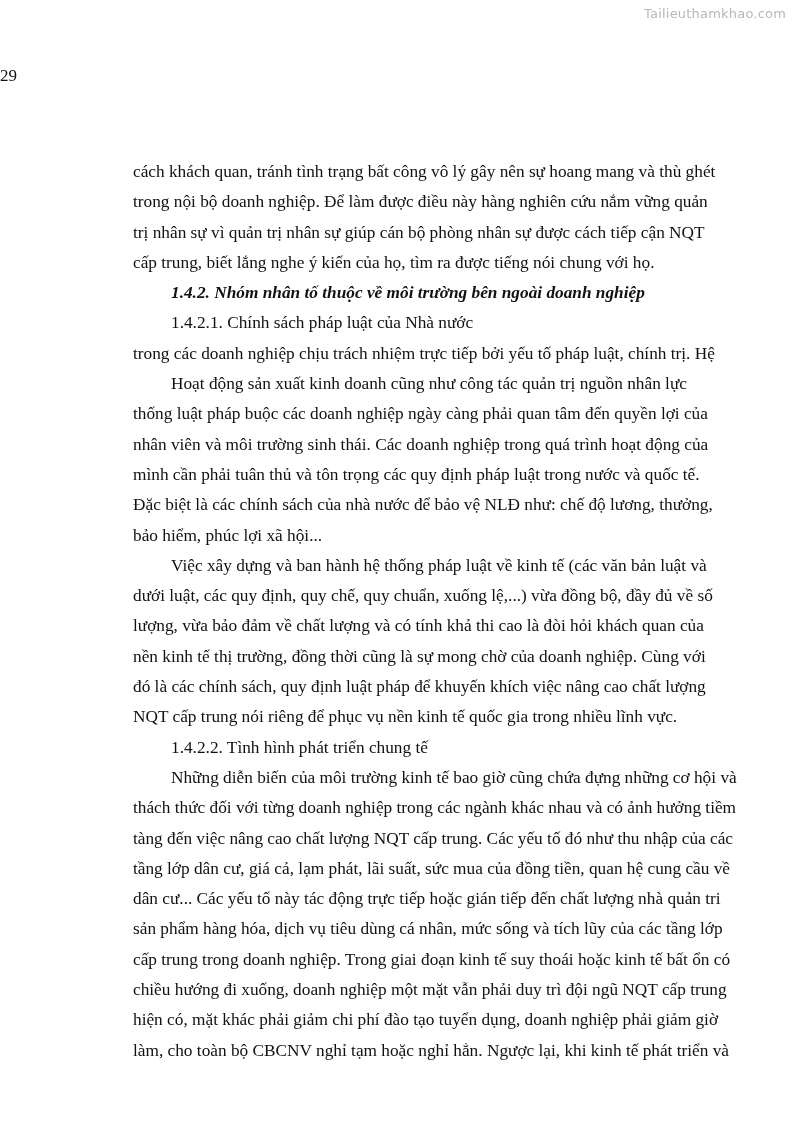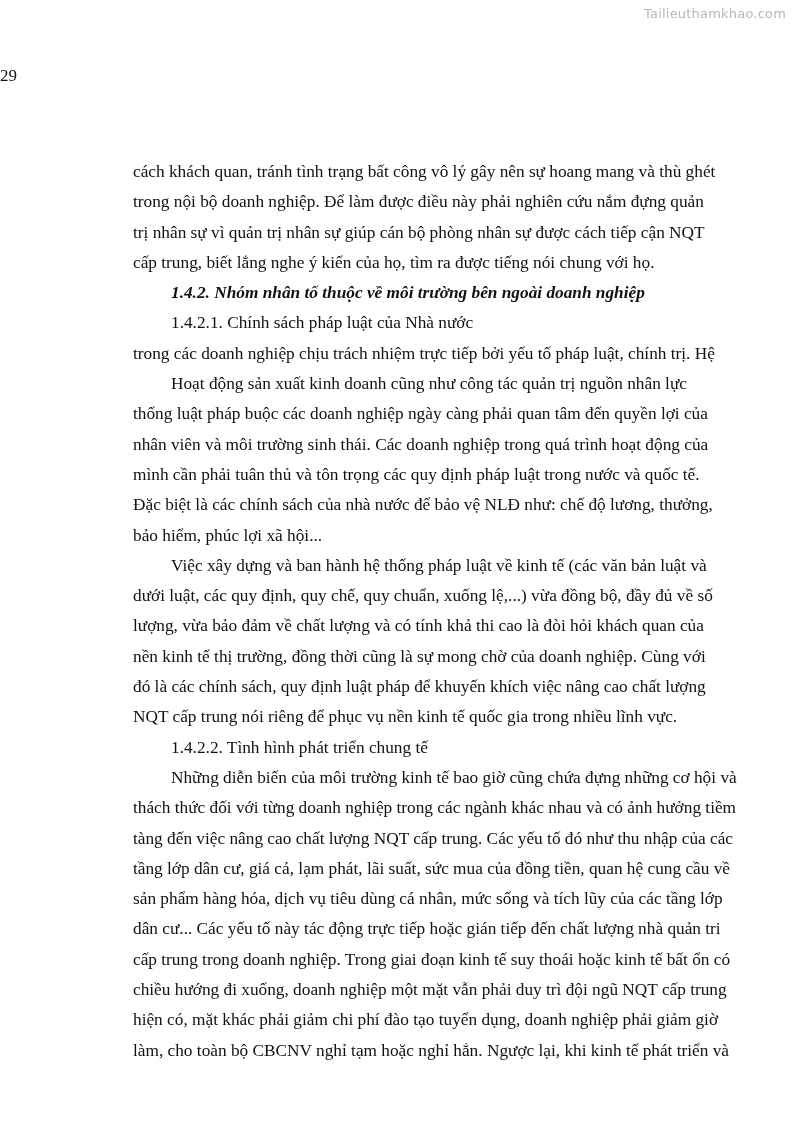--- a/index.html
+++ b/index.html
@@ -32,21 +32,21 @@
 <body>
 
 <div class="page">
   <div class="watermark">Tailieuthamkhao.com</div>
   <div class="page-number">29</div>
 
   <div class="body-text">
 
     <div>
       <div class="line">cách khách quan, tránh tình trạng bất công vô lý gây nên sự hoang mang và thù ghét</div>
-      <div class="line">trong nội bộ doanh nghiệp. Để làm được điều này phải nghiên cứu nắm đựng quản</div>
+      <div class="line">trong nội bộ doanh nghiệp. Để làm được điều này hàng nghiên cứu nắm vững quản</div>
       <div class="line">trị nhân sự vì quản trị nhân sự giúp cán bộ phòng nhân sự được cách tiếp cận NQT</div>
       <div class="line last">cấp trung, biết lắng nghe ý kiến của họ, tìm ra được tiếng nói chung với họ.</div>
     </div>
 
     <div class="line heading heading-bold">1.4.2. Nhóm nhân tố thuộc về môi trường bên ngoài doanh nghiệp</div>
 
     <div class="line heading heading-italic">1.4.2.1. Chính sách pháp luật của Nhà nước</div>
 
     <div>
       <div class="line">trong các doanh nghiệp chịu trách nhiệm trực tiếp bởi yếu tố pháp luật, chính trị. Hệ</div>
@@ -67,21 +67,21 @@
       <div class="line last">NQT cấp trung nói riêng để phục vụ nền kinh tế quốc gia trong nhiều lĩnh vực.</div>
     </div>
 
     <div class="line heading heading-italic">1.4.2.2. Tình hình phát triển chung tế</div>
 
     <div>
       <div class="line indent">Những diễn biến của môi trường kinh tế bao giờ cũng chứa đựng những cơ hội và</div>
       <div class="line">thách thức đối với từng doanh nghiệp trong các ngành khác nhau và có ảnh hưởng tiềm</div>
       <div class="line">tàng đến việc nâng cao chất lượng NQT cấp trung. Các yếu tố đó như thu nhập của các</div>
       <div class="line">tầng lớp dân cư, giá cả, lạm phát, lãi suất, sức mua của đồng tiền, quan hệ cung cầu về</div>
+      <div class="line">dân cư... Các yếu tố này tác động trực tiếp hoặc gián tiếp đến chất lượng nhà quản tri</div>
       <div class="line">sản phẩm hàng hóa, dịch vụ tiêu dùng cá nhân, mức sống và tích lũy của các tầng lớp</div>
-      <div class="line">dân cư... Các yếu tố này tác động trực tiếp hoặc gián tiếp đến chất lượng nhà quản tri</div>
       <div class="line">cấp trung trong doanh nghiệp. Trong giai đoạn kinh tế suy thoái hoặc kinh tế bất ổn có</div>
       <div class="line">chiều hướng đi xuống, doanh nghiệp một mặt vẫn phải duy trì đội ngũ NQT cấp trung</div>
       <div class="line">hiện có, mặt khác phải giảm chi phí đào tạo tuyển dụng, doanh nghiệp phải giảm giờ</div>
       <div class="line">làm, cho toàn bộ CBCNV nghỉ tạm hoặc nghỉ hẳn. Ngược lại, khi kinh tế phát triển và</div>
     </div>
   </div>
 </div>
 
 </body></html>

